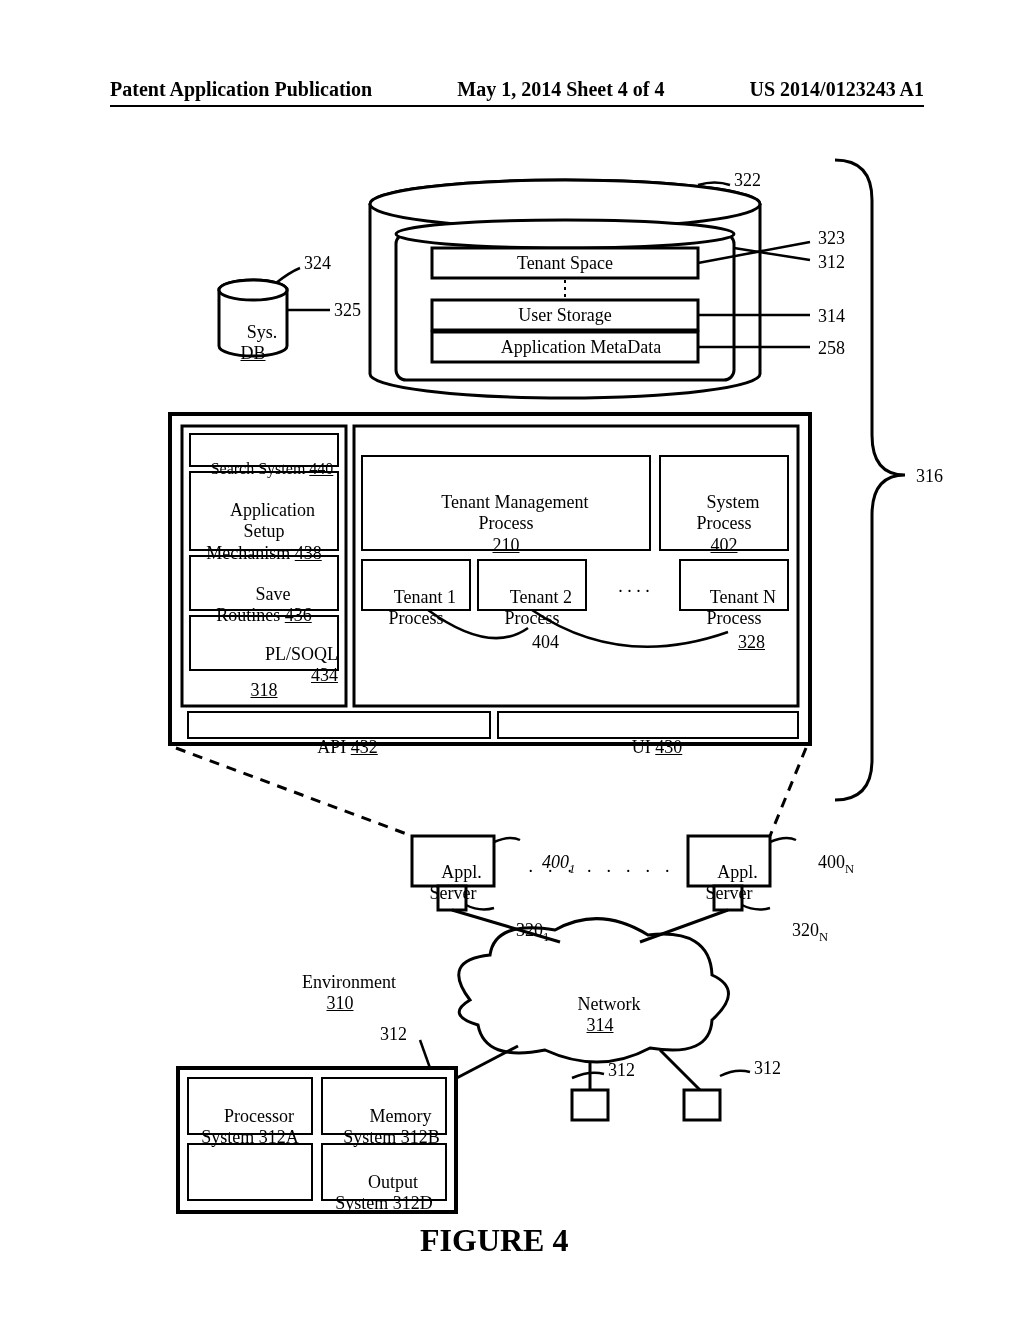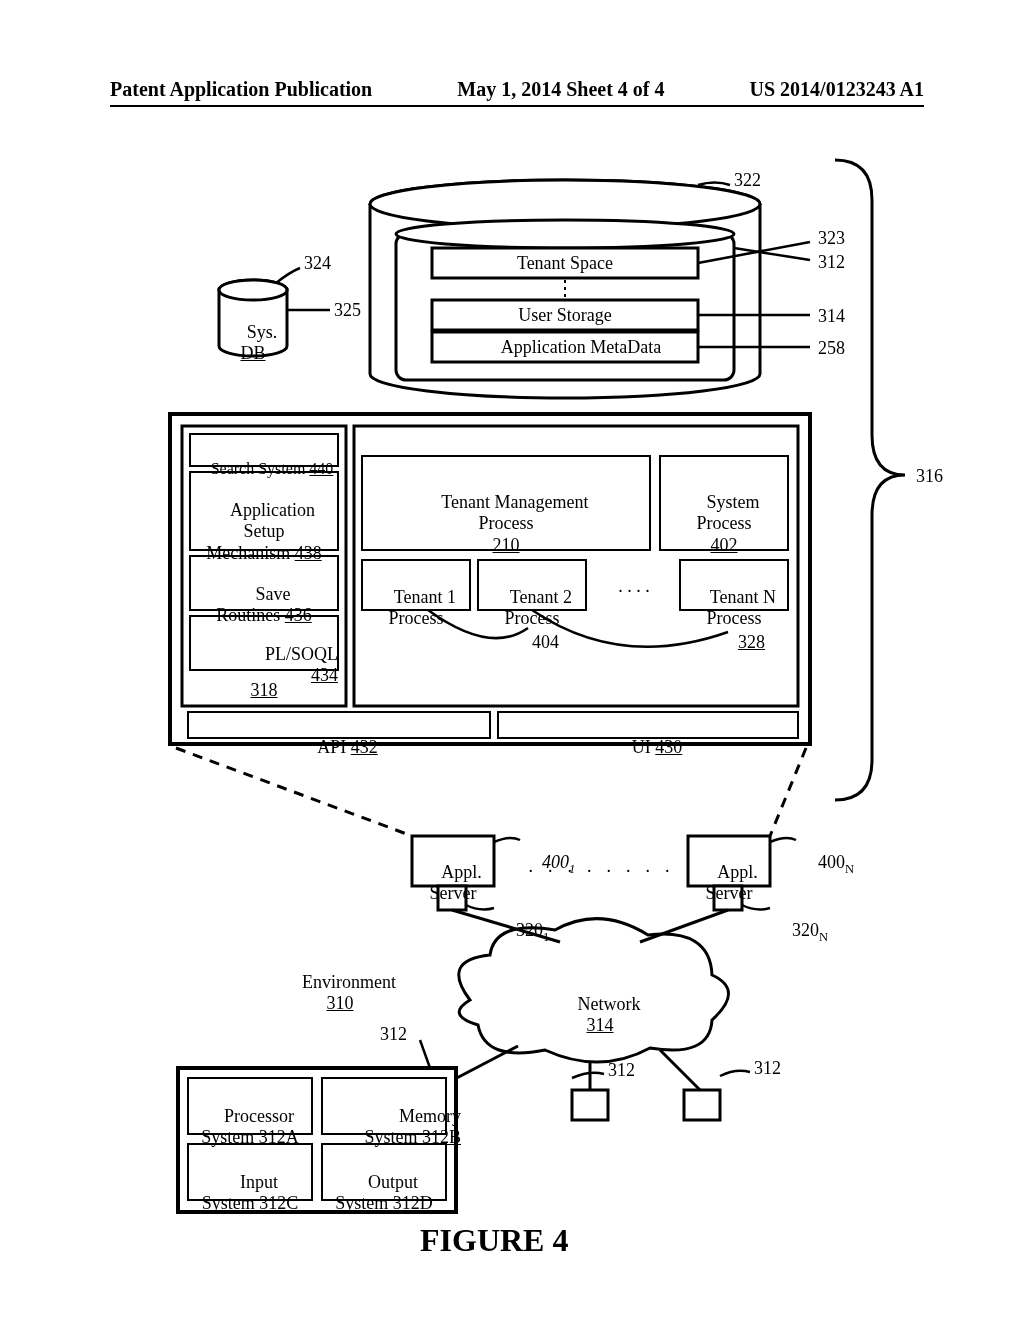--- a/index.html
+++ b/index.html
@@ -264,25 +264,22 @@
   </div>
 
   <div class="label" style="left:608px; top:1060px;">312</div>
   <div class="label" style="left:754px; top:1058px;">312</div>
 
   <div class="label" style="left:380px; top:1024px;">312</div>
 
   <div class="label" style="left:188px; top:1084px; width:124px;">
     <span>Processor</span><br><span>System</span> <span class="u">312A</span>
   </div>
-  <div class="label" style="left:322px; top:1084px; width:139px;text-align:right;">
+  <div class="label" style="left:322px; top:1084px; width:139px;">
     <span>Memory</span><br><span>System</span> <span class="u">312B</span>
-  </div>
-  <div class="label" style="left:188px; top:1150px; width:124px;">
-    <span>Input</span><br><span>System</span> <span class="u">312C</span>
   </div>
   <div class="label" style="left:322px; top:1150px; width:124px;">
     <span>Output</span><br><span>System</span> <span class="u">312D</span>
   </div>
 
   <div class="figcap" style="left:420px; top:1222px;">FIGURE 4</div>
 
 </div>
 
 </body></html>

